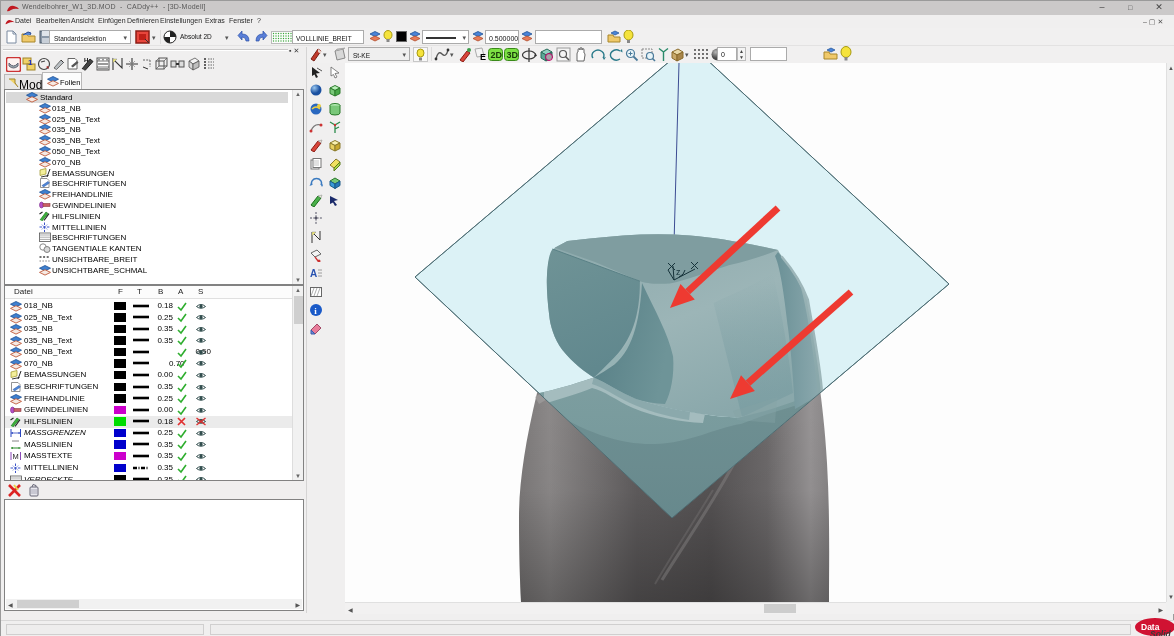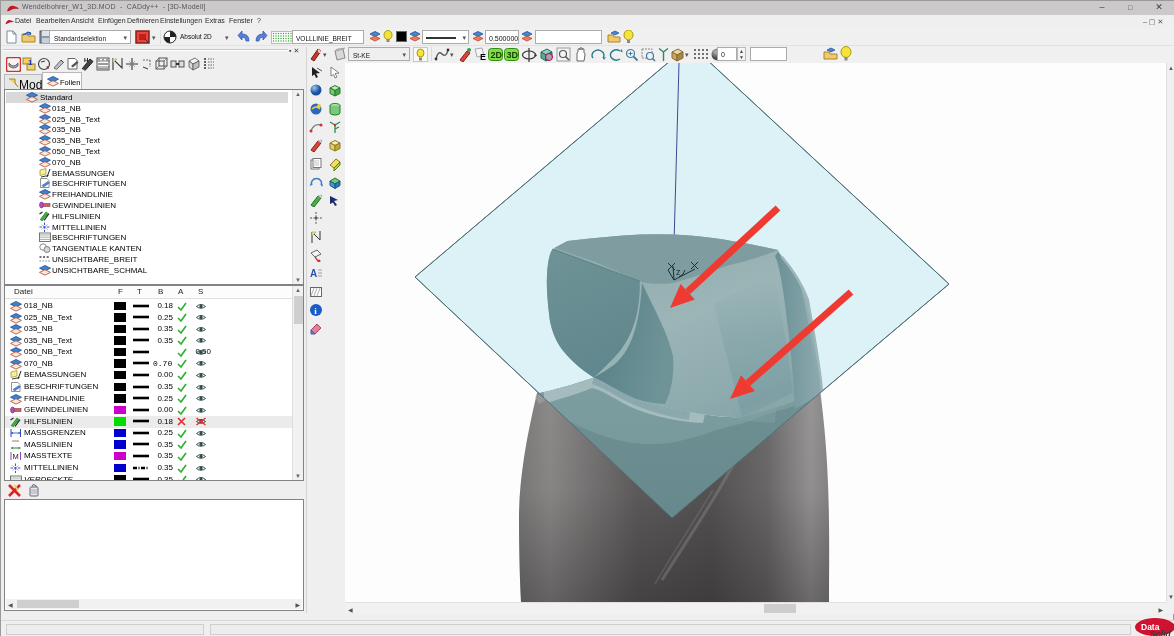--- a/index.html
+++ b/index.html
@@ -669,21 +669,21 @@
         </div>
 <div style="position:absolute;left:0;top:72.3px;width:287px;height:11.5px;font-size:8px;">
           <svg style="position:absolute;left:5px;top:0.5px" width="12" height="11" viewBox="0 0 12 11">
             <use href="#lyr"></use>
           </svg>
           <span style="position:absolute;left:19px;top:0.5px;">070_NB</span>
           <div style="position:absolute;left:109px;top:1px;width:12px;height:8.5px;background:#000;"></div>
           <svg style="position:absolute;left:127px;top:3px" width="18" height="4">
             <line x1="1" y1="2" x2="17" y2="2" stroke="#000" stroke-width="2.6"></line>
           </svg>
-          <span style="position:absolute;left:148px;top:0.5px;width:20px;text-align:left;font-family:Liberation Mono, monospace;">0.70</span>
+          <span style="position:absolute;left:164px;top:0.5px;width:20px;text-align:left;">0.70</span>
           <svg style="position:absolute;left:172px;top:1px" width="10" height="10">
             <path d="M1,5 L4,8 L9,1" stroke="#2fae2f" stroke-width="1.6" fill="none"></path>
           </svg>
           <svg style="position:absolute;left:190px;top:1px" width="12" height="9" viewBox="0 0 11 9">
             <use href="#eye"></use>
           </svg>
         </div>
 <div style="position:absolute;left:0;top:83.9px;width:287px;height:11.5px;font-size:8px;">
           <svg style="position:absolute;left:5px;top:0.5px" width="12" height="11" viewBox="0 0 12 11">
             <use href="#flagic"></use>
@@ -767,21 +767,21 @@
           </svg>
           <svg style="position:absolute;left:190px;top:1px" width="12" height="9" viewBox="0 0 11 9">
             <use href="#eye"></use>
             <path d="M1,1 L10,8 M10,1 L1,8" stroke="#e03030" stroke-width="1.4"></path>
           </svg>
         </div>
 <div style="position:absolute;left:0;top:141.8px;width:287px;height:11.5px;font-size:8px;">
           <svg style="position:absolute;left:5px;top:0.5px" width="12" height="11" viewBox="0 0 12 11">
             <use href="#massgic"></use>
           </svg>
-          <span style="position:absolute;left:19px;top:0.5px;">MASSGRENZEN</span>
+          <span style="position:absolute;left:19px;top:0.5px;font-style:italic;">MASSGRENZEN</span>
           <div style="position:absolute;left:109px;top:1px;width:12px;height:8.5px;background:#0000cc;"></div>
           <svg style="position:absolute;left:127px;top:3px" width="18" height="4">
             <line x1="1" y1="2" x2="17" y2="2" stroke="#000" stroke-width="2.6"></line>
           </svg>
           <span style="position:absolute;left:148px;top:0.5px;width:20px;text-align:right;">0.25</span>
           <svg style="position:absolute;left:172px;top:1px" width="10" height="10">
             <path d="M1,5 L4,8 L9,1" stroke="#2fae2f" stroke-width="1.6" fill="none"></path>
           </svg>
           <svg style="position:absolute;left:190px;top:1px" width="12" height="9" viewBox="0 0 11 9">
             <use href="#eye"></use>

